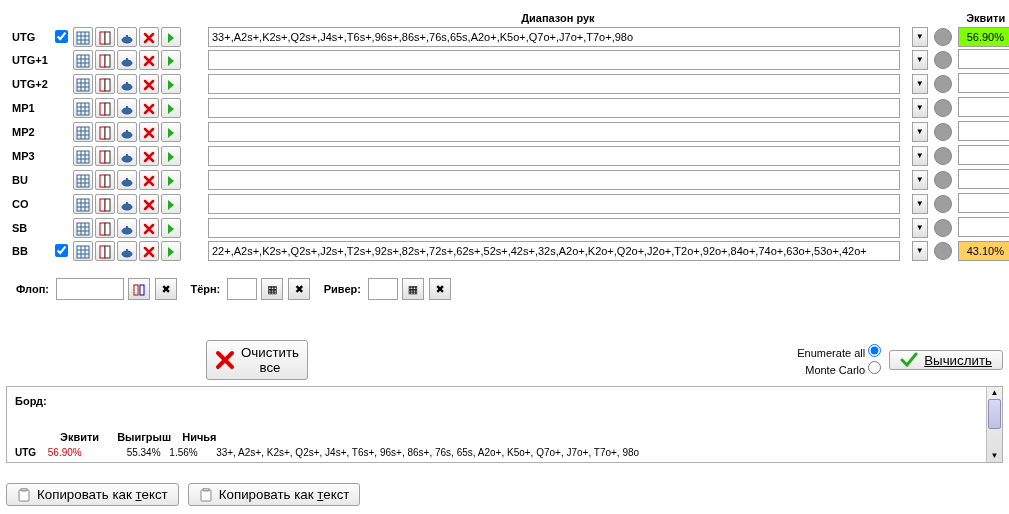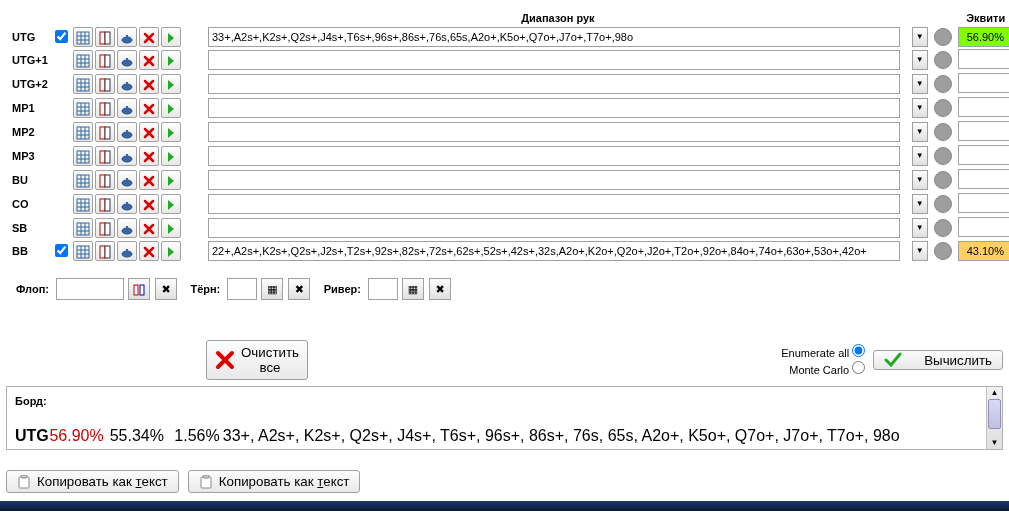--- a/index.html
+++ b/index.html
@@ -21,25 +21,25 @@
 .board-row { margin: 16px; }
 .board-row > * { vertical-align: middle; }
 .board-lbl { font-weight: bold; margin-right: 4px; }
 .flop-in { width: 68px; height: 22px; border: 1px solid #a0a0a0; }
 .card-in { width: 30px; height: 22px; border: 1px solid #a0a0a0; }
 .sq-btn { width: 22px; height: 22px; border: 1px solid #a0a0a0; background: linear-gradient(#fdfdfd,#e0e0e0); display: inline-block; text-align:center; line-height:20px; cursor:pointer; margin: 0 1px; }
 .controls-row { margin-top: 40px; display: flex; align-items: center; padding: 0 6px; }
 .clear-btn { border: 1px solid #a0a0a0; background: linear-gradient(#fdfdfd,#e8e8e8); padding: 4px 8px; border-radius: 3px; cursor: pointer; display: inline-flex; align-items: center; gap: 6px; margin-left: 200px; }
 .radio-block { margin-left: auto; text-align: right; font-size: 11px; }
 .radio-block div { margin: 2px 0; }
-.calc-btn { border: 1px solid #a0a0a0; background: linear-gradient(#fdfdfd,#e8e8e8); padding: 0 10px; border-radius: 3px; cursor: pointer; display: inline-flex; align-items: center; gap: 22px; margin-left: 8px; }
+.calc-btn { border: 1px solid #a0a0a0; background: linear-gradient(#fdfdfd,#e8e8e8); padding: 0 10px; border-radius: 3px; cursor: pointer; display: inline-flex; align-items: center; gap: 6px; margin-left: 8px; text-decoration: underline; }
 .results-panel { border: 1px solid #b0b0b0; margin: 6px; padding: 0; position: relative; }
 .results-inner { padding: 4px 8px; background: #fff; }
 .results-inner .hd { font-weight: bold; margin: 4px 0; }
-.res-row { font-size: 16px; }
+.res-row { font-size: 10px; }
 .red { color: #cc0000; }
 .scroll-stub { position: absolute; right: 0; top: 0; width: 16px; height: 100%; background: linear-gradient(#f0f0f0,#e0e0e0); border-left: 1px solid #c0c0c0; }
 .scroll-stub .thumb { position: absolute; left: 1px; right: 1px; top: 12px; height: 30px; background: linear-gradient(#d8d8f8,#c0c0e0); border: 1px solid #9090b0; border-radius: 2px; }
 .scroll-stub .arr { position: absolute; left: 0; right: 0; height: 12px; text-align:center; font-size:8px; line-height:12px; }
 .copy-row { margin: 20px 6px 8px; }
 .copy-btn { border: 1px solid #a0a0a0; background: linear-gradient(#fdfdfd,#e8e8e8); padding: 3px 10px; border-radius: 3px; cursor: pointer; display: inline-flex; align-items: center; gap: 6px; margin-right: 6px; }
 .footer-bar { height: 10px; background: linear-gradient(#1a3a6a,#0a1a3a); }
 svg { vertical-align: middle; }
 .underline { text-decoration: underline; }
 </style>
@@ -350,20 +350,26 @@
         <path d="M2 9 L7 14 L16 3" stroke="#2a2" stroke-width="3" fill="none" stroke-linecap="round"></path>
       </svg>
     <span>Вычислить</span>
   </button>
 </div>
 
 <div class="results-panel">
   <div class="results-inner">
     <div class="hd">Борд:</div>
     <div style="height:16px"></div>
+    <div class="hd">
+      <span style="display:inline-block;width:42px"></span>
+      <span style="display:inline-block;width:54px">Эквити</span>
+      <span style="display:inline-block;width:62px">Выигрыш</span>
+      <span style="display:inline-block;width:48px">Ничья</span>
+    </div>
     <div class="res-row">
       <span style="display:inline-block;width:30px;font-weight:bold">UTG</span>
       <span class="red" style="display:inline-block;width:54px">56.90%</span>
       <span style="display:inline-block;width:62px;text-align:right;padding-right:6px">55.34%</span>
       <span style="display:inline-block;width:44px">1.56%</span>
       <span>33+, A2s+, K2s+, Q2s+, J4s+, T6s+, 96s+, 86s+, 76s, 65s, A2o+, K5o+, Q7o+, J7o+, T7o+, 98o</span>
     </div>
   </div>
   <div class="scroll-stub">
     <div class="arr" style="top:0">▲</div>

